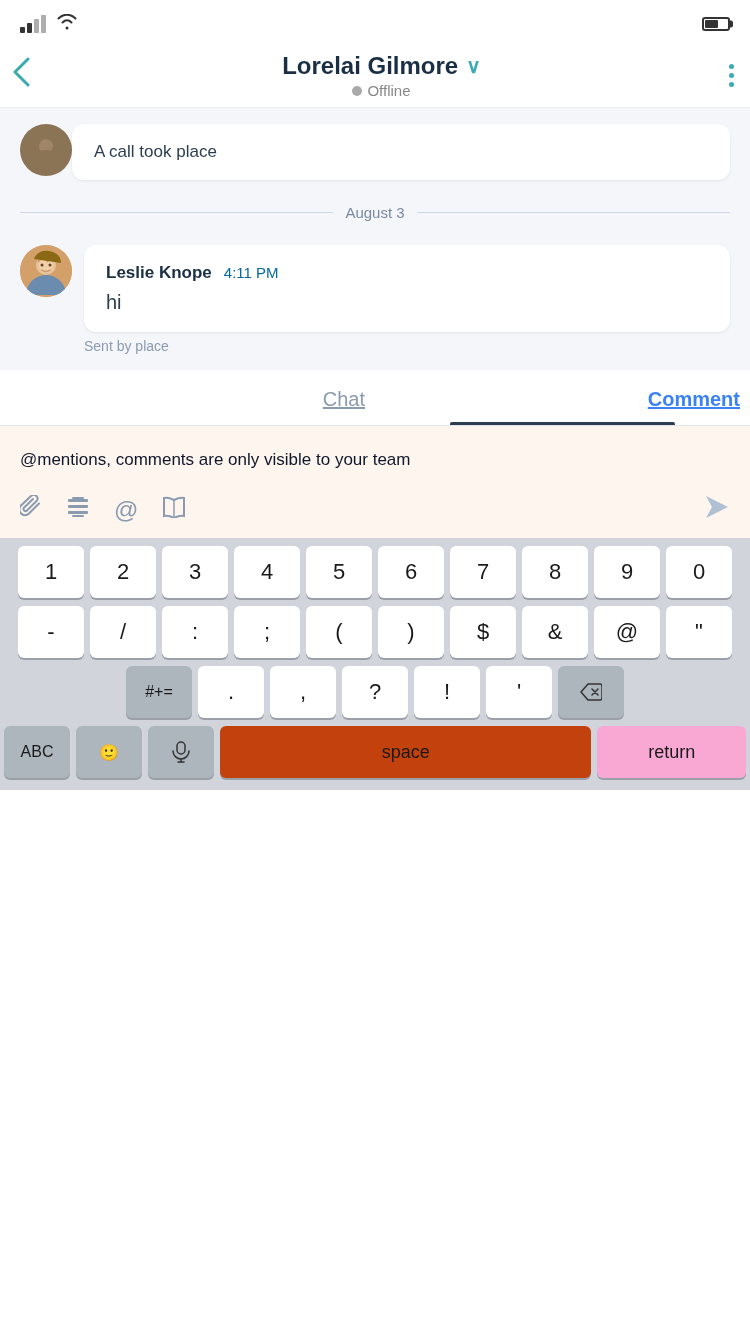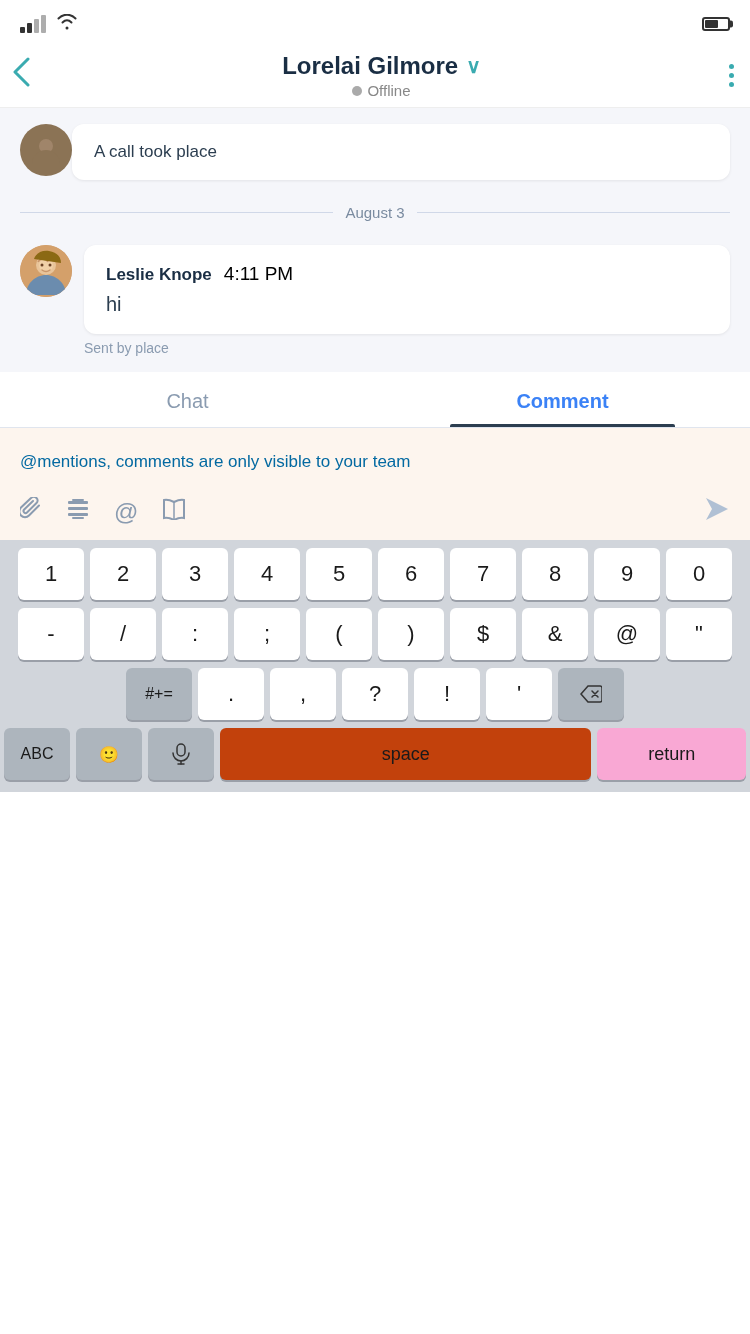--- a/index.html
+++ b/index.html
@@ -155,48 +155,49 @@
       align-items: baseline;
       gap: 12px;
       margin-bottom: 8px;
     }
     .sender-name {
       font-weight: 700;
       font-size: 17px;
       color: #1a2e44;
     }
     .message-time {
-      font-size: 19px;
-      color: #000000;
+      font-size: 15px;
+      color: #0369a1;
     }
     .message-text {
       font-size: 20px;
       color: #2c3e50;
     }
     .sent-by {
       font-size: 14px;
       color: #8a9bb0;
       margin-top: 4px;
       padding-left: 64px;
     }
 
     
     .tabs-container {
       display: flex;
       background: #fff;
       border-bottom: 1px solid #e0e5ee;
     }
     .tab {
       flex: 1;
-      text-align: center;
+      text-align: right;
       padding: 18px 10px 14px;
       font-size: 20px;
       color: #8a9bb0;
       cursor: pointer;
       position: relative;
+      text-decoration: underline;
     }
     .tab.active {
       color: #3b82f6;
       font-weight: 600;
     }
     .tab.active::after {
       content: '';
       position: absolute;
       bottom: 0;
       left: 20%;
@@ -206,21 +207,21 @@
       border-radius: 2px 2px 0 0;
     }
 
     
     .compose-area {
       background: #fdf5ee;
       padding: 16px 20px 12px;
     }
     .compose-input {
       font-size: 17px;
-      color: #0369a1;
+      color: #0f172a;
       min-height: 40px;
       padding: 8px 0;
     }
     .compose-tools {
       display: flex;
       align-items: center;
       margin-top: 12px;
     }
     .tool-icons { display: flex; gap: 24px; align-items: center; }
     .tool-icon {

